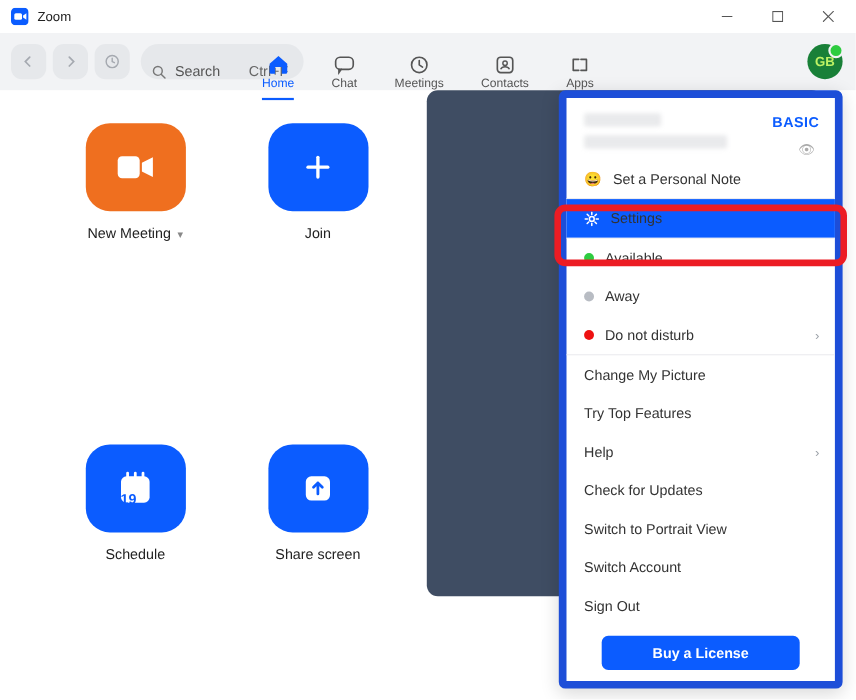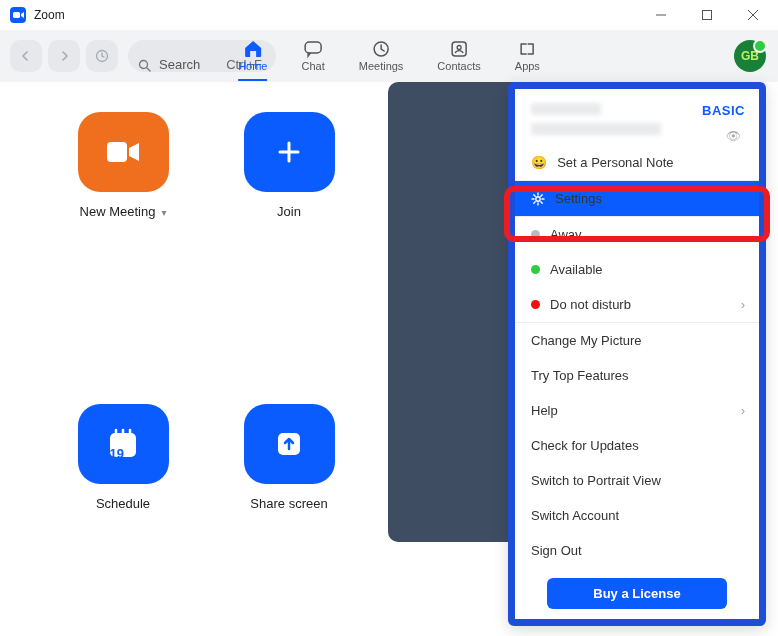--- a/index.html
+++ b/index.html
@@ -6,21 +6,21 @@
   body { width: 778px; height: 636px; background: #fff; overflow: hidden; position: relative; }
   .titlebar { height: 30px; display: flex; align-items: center; justify-content: space-between; padding: 0 2px 0 10px; background: #fff; }
   .titlebar-left { display: flex; align-items: center; gap: 8px; font-size: 12px; color: #222; }
   .titlebar-right { display: flex; }
   .win-btn { width: 46px; height: 30px; display: flex; align-items: center; justify-content: center; color: #555; }
   .win-btn svg { width: 10px; height: 10px; }
   .topbar { height: 52px; background: #f2f3f5; display: flex; align-items: center; padding: 0 10px; position: relative; }
   .nav-pill { width: 32px; height: 32px; border-radius: 10px; background: #e6e8eb; display: flex; align-items: center; justify-content: center; margin-right: 6px; color: #a5a9b0; }
   .search-pill { height: 32px; border-radius: 16px; background: #e6e8eb; display: flex; align-items: flex-end; padding: 0 14px 0 10px; gap: 8px; color: #555; font-size: 13px; margin-left: 4px; }
   .kb { color: #666; font-size: 13px; margin-left: 18px; }
-  .tabs { position: absolute; left: 50%; transform: translateX(-50%); display: flex; gap: 34px; height: 100%; align-items: center; }
+  .tabs { position: absolute; left: 50%; transform: translateX(-50%); display: flex; gap: 34px; height: 100%; align-items: flex-end; }
   .tab { display: flex; flex-direction: column; align-items: center; gap: 2px; font-size: 11px; color: #555; position: relative; }
   .tab.active { color: #0b5cff; }
   .tab.active::after { content: ""; position: absolute; bottom: -9px; left: 0; right: 0; height: 2px; background: #0b5cff; }
   .avatar { position: absolute; right: 12px; top: 10px; width: 32px; height: 32px; border-radius: 50%; background: #198038; color: #bef264; display: flex; align-items: center; justify-content: center; font-size: 12px; font-weight: 600; }
   .avatar::after { content:""; position:absolute; top:-1px; right:-1px; width:10px; height:10px; border-radius:50%; background:#2ecc40; border:2px solid #f2f3f5; }
   .content { display: flex; padding: 30px 0 0 48px; position: relative; height: calc(100% - 82px); }
   .actions { display: grid; grid-template-columns: 150px 150px; gap: 60px 16px; }
   .action { display: flex; flex-direction: column; align-items: center; gap: 12px; font-size: 13px; color: #222; }
   .tile { width: 91px; height: 80px; border-radius: 22px; display: flex; align-items: center; justify-content: center; color: #fff; }
   .orange { background: #ef6f1f; }
@@ -216,26 +216,26 @@
   <div class="divider"></div>
   <div class="item settings-item">
     <svg width="14" height="14" viewBox="0 0 14 14">
         <circle cx="7" cy="7" r="2.2" fill="none" stroke="#fff" stroke-width="1.4"></circle>
         <path d="M7 1v2M7 11v2M1 7h2M11 7h2M2.8 2.8l1.4 1.4M9.8 9.8l1.4 1.4M11.2 2.8 9.8 4.2M4.2 9.8 2.8 11.2" stroke="#fff" stroke-width="1.4" stroke-linecap="round"></path>
       </svg>
     <span>Settings</span>
   </div>
   <div class="divider"></div>
   <div class="item">
+      <span class="dot green"></span>
+      <span>Available</span>
+    </div>
+  <div class="item">
       <span class="dot grey"></span>
       <span>Away</span>
-    </div>
-  <div class="item">
-      <span class="dot green"></span>
-      <span>Available</span>
     </div>
   <div class="item">
       <span class="dot red"></span>
       <span>Do not disturb</span>
       <span class="chev">›</span>
     </div>
   <div class="divider"></div>
   <div class="item">
       <span>Change My Picture</span>
     </div>

